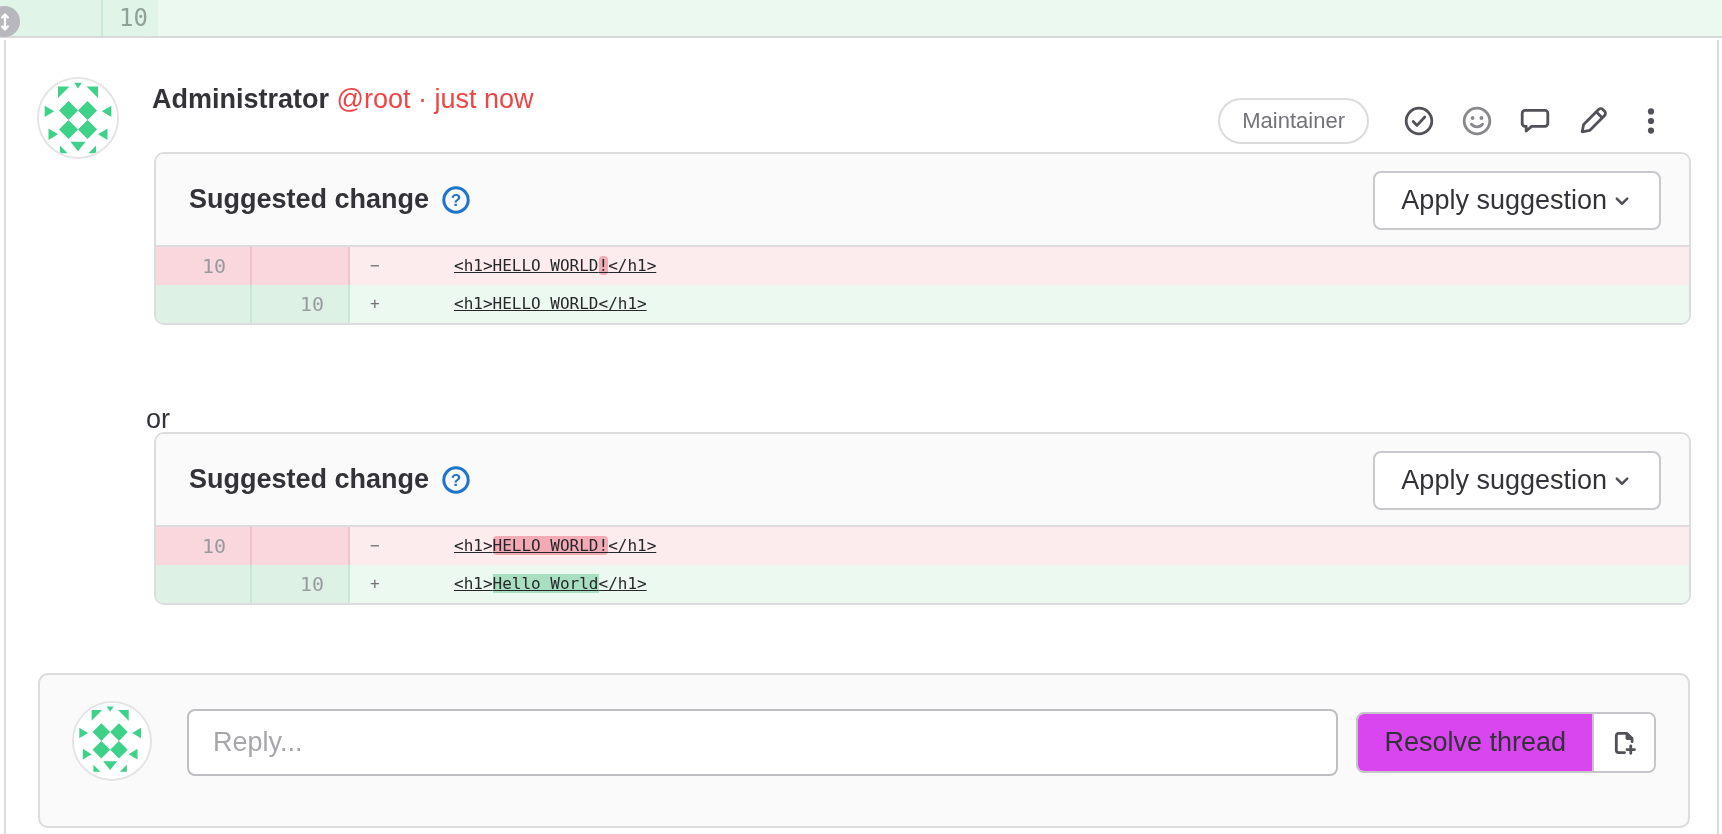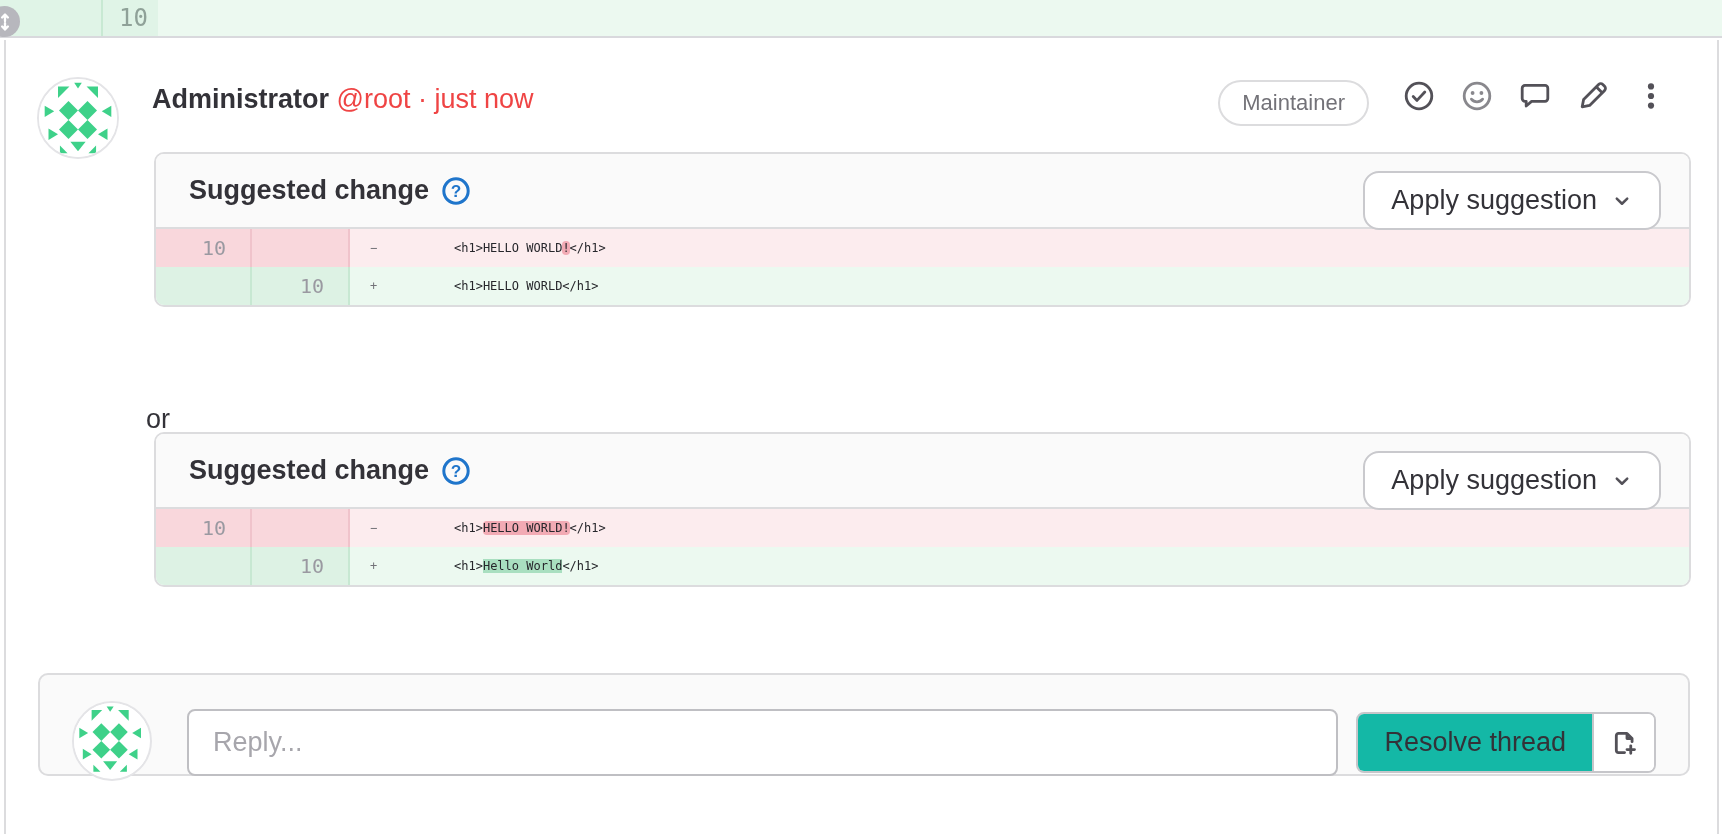--- a/index.html
+++ b/index.html
@@ -41,87 +41,87 @@
   .avatar-wrap {
     position:absolute; border-radius:50%; overflow:hidden; background:#fff;
     border:2px solid #e4e4e7;
   }
   .avatar-main { left:31px; top:37px; width:82px; height:82px; }
   .note-meta { position:absolute; left:146px; top:44px; font-size:27px; white-space:nowrap; }
   .note-meta .author { font-weight:bold; color:#333238;text-align:right; }
   .note-meta .muted { color:#ef4444; }
 
   .note-controls {
-    position:absolute; top:40px; right:50px;
-    display:flex; gap:26px;
+    position:absolute; top:58px; right:50px;
+    display:flex; align-items:center; gap:26px;
   }
   .badge {
     height:46px; line-height:42px; padding:0 22px; margin-right:8px;
     border:2px solid #dcdcde; border-radius:24px;
     color:#737278; font-size:22px; background:#fff; white-space:nowrap;
   }
   .icon-btn { width:32px; height:32px; display:flex; align-items:center; justify-content:center; cursor:pointer; background:none; border:none; }
   .icon-btn svg { display:block; }
 
   
   .sugg-card {
     position:absolute; left:148px; width:1537px;
     border:2px solid #dcdcde; border-radius:10px; overflow:hidden; background:#fff;
   }
   .sugg-card.first  { top:112px; }
   .sugg-card.second { top:392px; }
   .sugg-header {
-    position:relative; height:75px; background:#fafafa; border-bottom:2px solid #dcdcde;
+    position:relative; height:93px; background:#fafafa; border-bottom:2px solid #dcdcde;
     display:flex; align-items:center; padding-left:33px;
   }
   .sugg-title { font-size:27px; font-weight:bold; color:#333238; }
   .help-icon { margin-left:12px; display:flex; cursor:pointer; background:none; border:none; }
   .apply-btn {
     position:absolute; right:28px; top:17px; height:59px;
-    display:flex; align-items:center; gap:14px; padding:0 26px;
-    background:#fff; border:2px solid #c9c9cd; border-radius:16px;
+    display:flex; align-items:center; gap:4px; padding:0 26px;
+    background:#fff; border:2px solid #c9c9cd; border-radius:8px;
     font-family:"Liberation Sans", sans-serif; font-size:27px; color:#333238; cursor:pointer;
   }
   .drow { display:flex; height:38px; font-family:"DejaVu Sans Mono", monospace; line-height:38px; }
   .drow .ln { font-size:20px; text-align:right; color:#9a99a1; }
   .drow .ln.c1 { width:96px; padding-right:24px; }
   .drow .ln.c2 { width:98px; padding-right:24px; }
   .drow.removed .ln { background: var(--removed-gutter-bg, #f9d7dc); border-right:2px solid #f0c3cb; }
   .drow.added   .ln { background: var(--added-gutter-bg2, #ddf2e4); border-right:2px solid #c7e8d2; }
-  .drow .codecell { flex:1; padding-left:20px; font-size:12px; white-space:pre; color:#26262b; }
+  .drow .codecell { flex:1; padding-left:20px; font-size:16px; white-space:pre; color:#26262b;text-decoration:underline; }
   .drow.removed .codecell { background: var(--removed-line-bg, #fcecee); }
   .drow.added   .codecell { background: var(--added-line-bg, #ecf9f0); }
   .drow .marker { display:inline-block; width:20px; color:#737278; }
   .drow .codetext { margin-left:64px; }
   .hl-removed { background: var(--removed-inline-bg, #f2aab4); border-radius:4px; }
   .hl-added   { background: var(--added-inline-bg, #a9dfc0); border-radius:0; }
 
   .or-label { position:absolute; left:140px; top:352px; font-size:27px; color:#333238;margin-top:12px; }
 
   
   .reply-card {
-    position:absolute; left:32px; top:633px; width:1652px; height:103px;
+    position:absolute; left:32px; top:633px; width:1652px; height:155px;
     background:#fafafa; border:2px solid #dcdcde; border-radius:10px;
   }
   .avatar-reply { left:32px; top:26px; width:80px; height:80px; }
   .reply-input {
     position:absolute; left:147px; top:34px; width:1151px; height:67px;
     border:2px solid #bfbfc3; border-radius:8px; background:#fff;
     font-family:"Liberation Sans", sans-serif; font-size:27px; color:#333238;
     padding:0 24px; outline:none;
   }
   .reply-input::placeholder { color:#a7a6ac; }
   .resolve-group {
     position:absolute; right:32px; top:37px; height:61px;
     display:flex; align-items:stretch;
     border:2px solid #c6c6ca; border-radius:8px; background:#fff; overflow:hidden;
   }
   .resolve-text {
     padding:0 26px; font-family:"Liberation Sans", sans-serif; font-size:27px; color:#333238;
-    background:#14b8a6; border:none; cursor:pointer;
+    background:#d946ef; border:none; cursor:pointer;
   }
   .resolve-issue {
     width:62px; display:flex; align-items:center; justify-content:center;
     background:#fff; border:none; border-left:2px solid #c6c6ca; cursor:pointer;
   }
 </style>
 </head>
 <body>
 
 <div class="screen">

